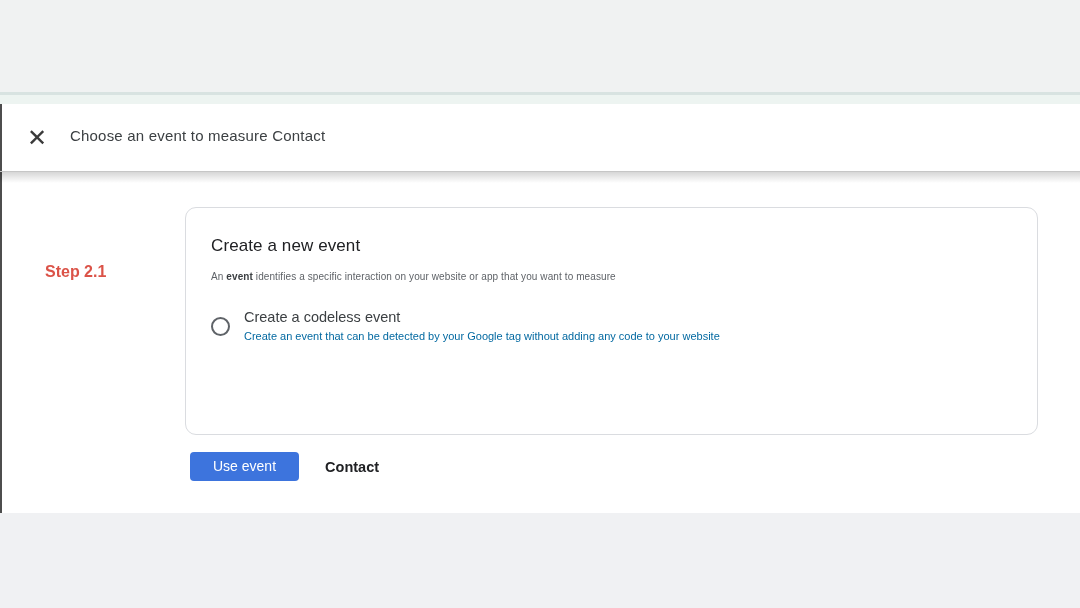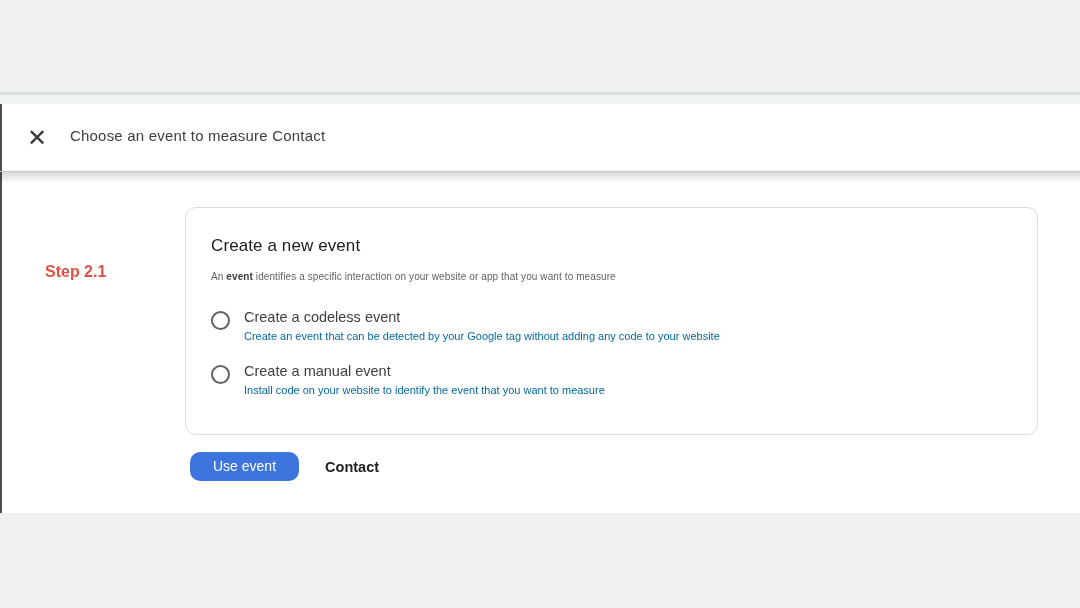--- a/index.html
+++ b/index.html
@@ -67,21 +67,21 @@
   .card-title {
     font-size:17px; color:#202124; letter-spacing:0.1px;
   }
   .card-desc {
     margin-top:15px;
     font-size:10px; color:#5f6368; letter-spacing:0.1px;
   }
   .card-desc b { color:#3c4043; }
   .options { margin-top:27px; }
   .option-row {
-    display:flex; align-items:flex-start;
+    display:flex; align-items:center;
     margin-bottom:21px;
     cursor:pointer;
   }
   .radio-circle {
     flex:0 0 auto;
     width:19px; height:19px;
     border:2px solid #5f6368;
     border-radius:50%;
     margin-top:2px;
     background:#fff;
@@ -95,21 +95,21 @@
     font-size:11px; color:#0369a1;
   }
   .actions {
     position:absolute; left:190px; top:452px;
     display:flex; align-items:center;
   }
   .primary-btn {
     background:#3d74dd;
     color:#ffffff;
     border:none;
-    border-radius:10px;
+    border-radius:4px;
     font-size:14px;
     font-family:"Liberation Sans", sans-serif;
     padding:0 23px;
     height:29px;
     line-height:29px;
     cursor:pointer;
   }
   .cancel-btn {
     background:none; border:none;
     margin-left:20px;
@@ -139,26 +139,19 @@
   <div class="card-desc"><span>An </span><b>event</b><span> identifies a specific interaction on your website or app that you want to measure</span></div>
 
   <div class="options">
     <div class="option-row">
       <div class="radio-circle"></div>
       <div class="option-texts">
         <div class="option-label">Create a codeless event</div>
         <div class="option-desc">Create an event that can be detected by your Google tag without adding any code to your website</div>
       </div>
     </div>
-    <div class="option-row">
-      <div class="radio-circle"></div>
-      <div class="option-texts">
-        <div class="option-label">Create a manual event</div>
-        <div class="option-desc">Install code on your website to identify the event that you want to measure</div>
-      </div>
-    </div>
   </div>
 </div>
 
 <div class="actions">
   <button class="primary-btn">Use event</button>
   <button class="cancel-btn">Contact</button>
 </div>
 
 </body></html>

